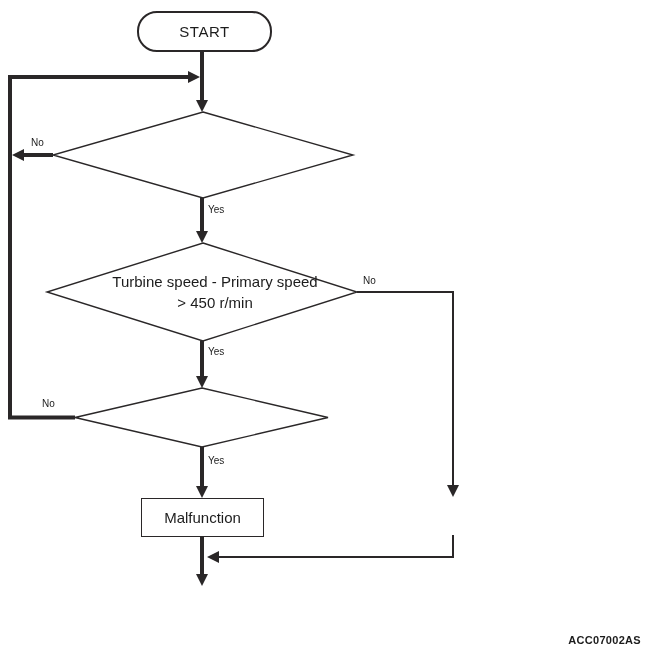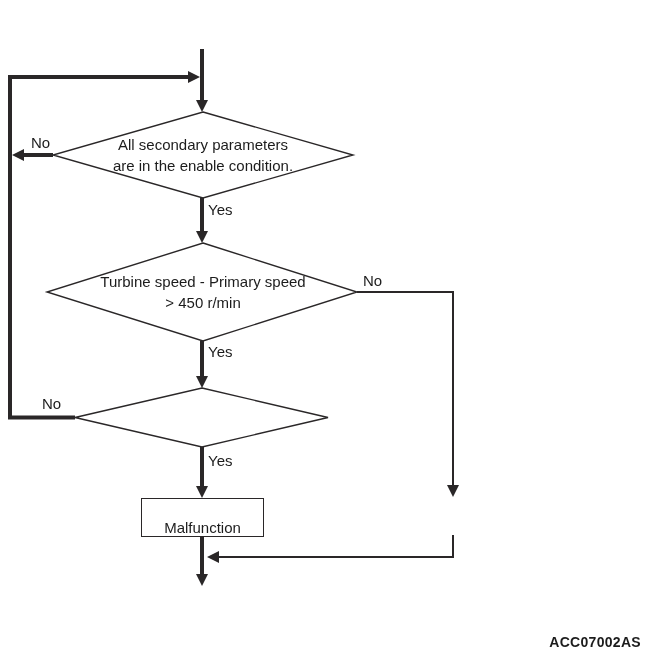--- a/index.html
+++ b/index.html
@@ -49,42 +49,42 @@
     align-items: center;
     justify-content: center;
     font-size: 15px;
     letter-spacing: 0.5px;
   }
   .process {
     position: absolute;
     background: #ffffff;
     border: 1.5px solid #2a2728;
     display: flex;
-    align-items: flex-end;
+    align-items: center;
     justify-content: center;
     font-size: 15px;
   }
   .dtext {
     position: absolute;
     text-align: center;
     font-size: 15px;
     line-height: 21px;
     white-space: pre-line;
     pointer-events: none;
   }
   .elabel {
     position: absolute;
-    font-size: 15px;
+    font-size: 10px;
     line-height: 16px;
   }
   .figure-code {
     position: absolute;
     right: 9px;
     top: 634px;
-    font-size: 14px;
+    font-size: 11px;
     font-weight: bold;
     letter-spacing: 0.3px;
   }
 </style>
 </head>
 <body>
 
 <div class="stage">
 
   <svg width="650" height="658" viewBox="0 0 650 658">
@@ -108,28 +108,29 @@
     <polygon class="arrowhead" points="188,71 188,83 200,77"></polygon>
     <polygon class="arrowhead" points="24,149 24,161 12,155"></polygon>
     <polygon class="arrowhead" points="196,231 208,231 202,243"></polygon>
     <polygon class="arrowhead" points="196,376 208,376 202,388"></polygon>
     <polygon class="arrowhead" points="196,486 208,486 202,498"></polygon>
     <polygon class="arrowhead" points="196,574 208,574 202,586"></polygon>
     <polygon class="arrowhead" points="447,485 459,485 453,497"></polygon>
     <polygon class="arrowhead" points="219,551 219,563 207,557"></polygon>
   </svg>
 
+  <div class="terminal" style="left:137px; top:11px; width:131px; height:37px;">
+    <span>START</span>
+  </div>
 
   <div class="process" style="left:141px; top:498px; width:121px; height:37px;">
     <span>Malfunction</span>
   </div>
 
-  <div class="dtext" style="left:53px; top:134px; width:300px;">All secondary parameters
-are in the enable condition.</div>
-  <div class="dtext" style="left:47px; top:271px; width:312px;">Turbine speed - Primary speed
+  <div class="dtext" style="left:59px; top:271px; width:312px;">Turbine speed - Primary speed
 &gt; 450 r/min</div>
 
   <div class="elabel" style="left:31px; top:135px;">No</div>
   <div class="elabel" style="left:208px; top:202px;">Yes</div>
   <div class="elabel" style="left:363px; top:273px;">No</div>
   <div class="elabel" style="left:208px; top:344px;">Yes</div>
   <div class="elabel" style="left:42px; top:396px;">No</div>
   <div class="elabel" style="left:208px; top:453px;">Yes</div>
 
   <div class="figure-code">ACC07002AS</div>

